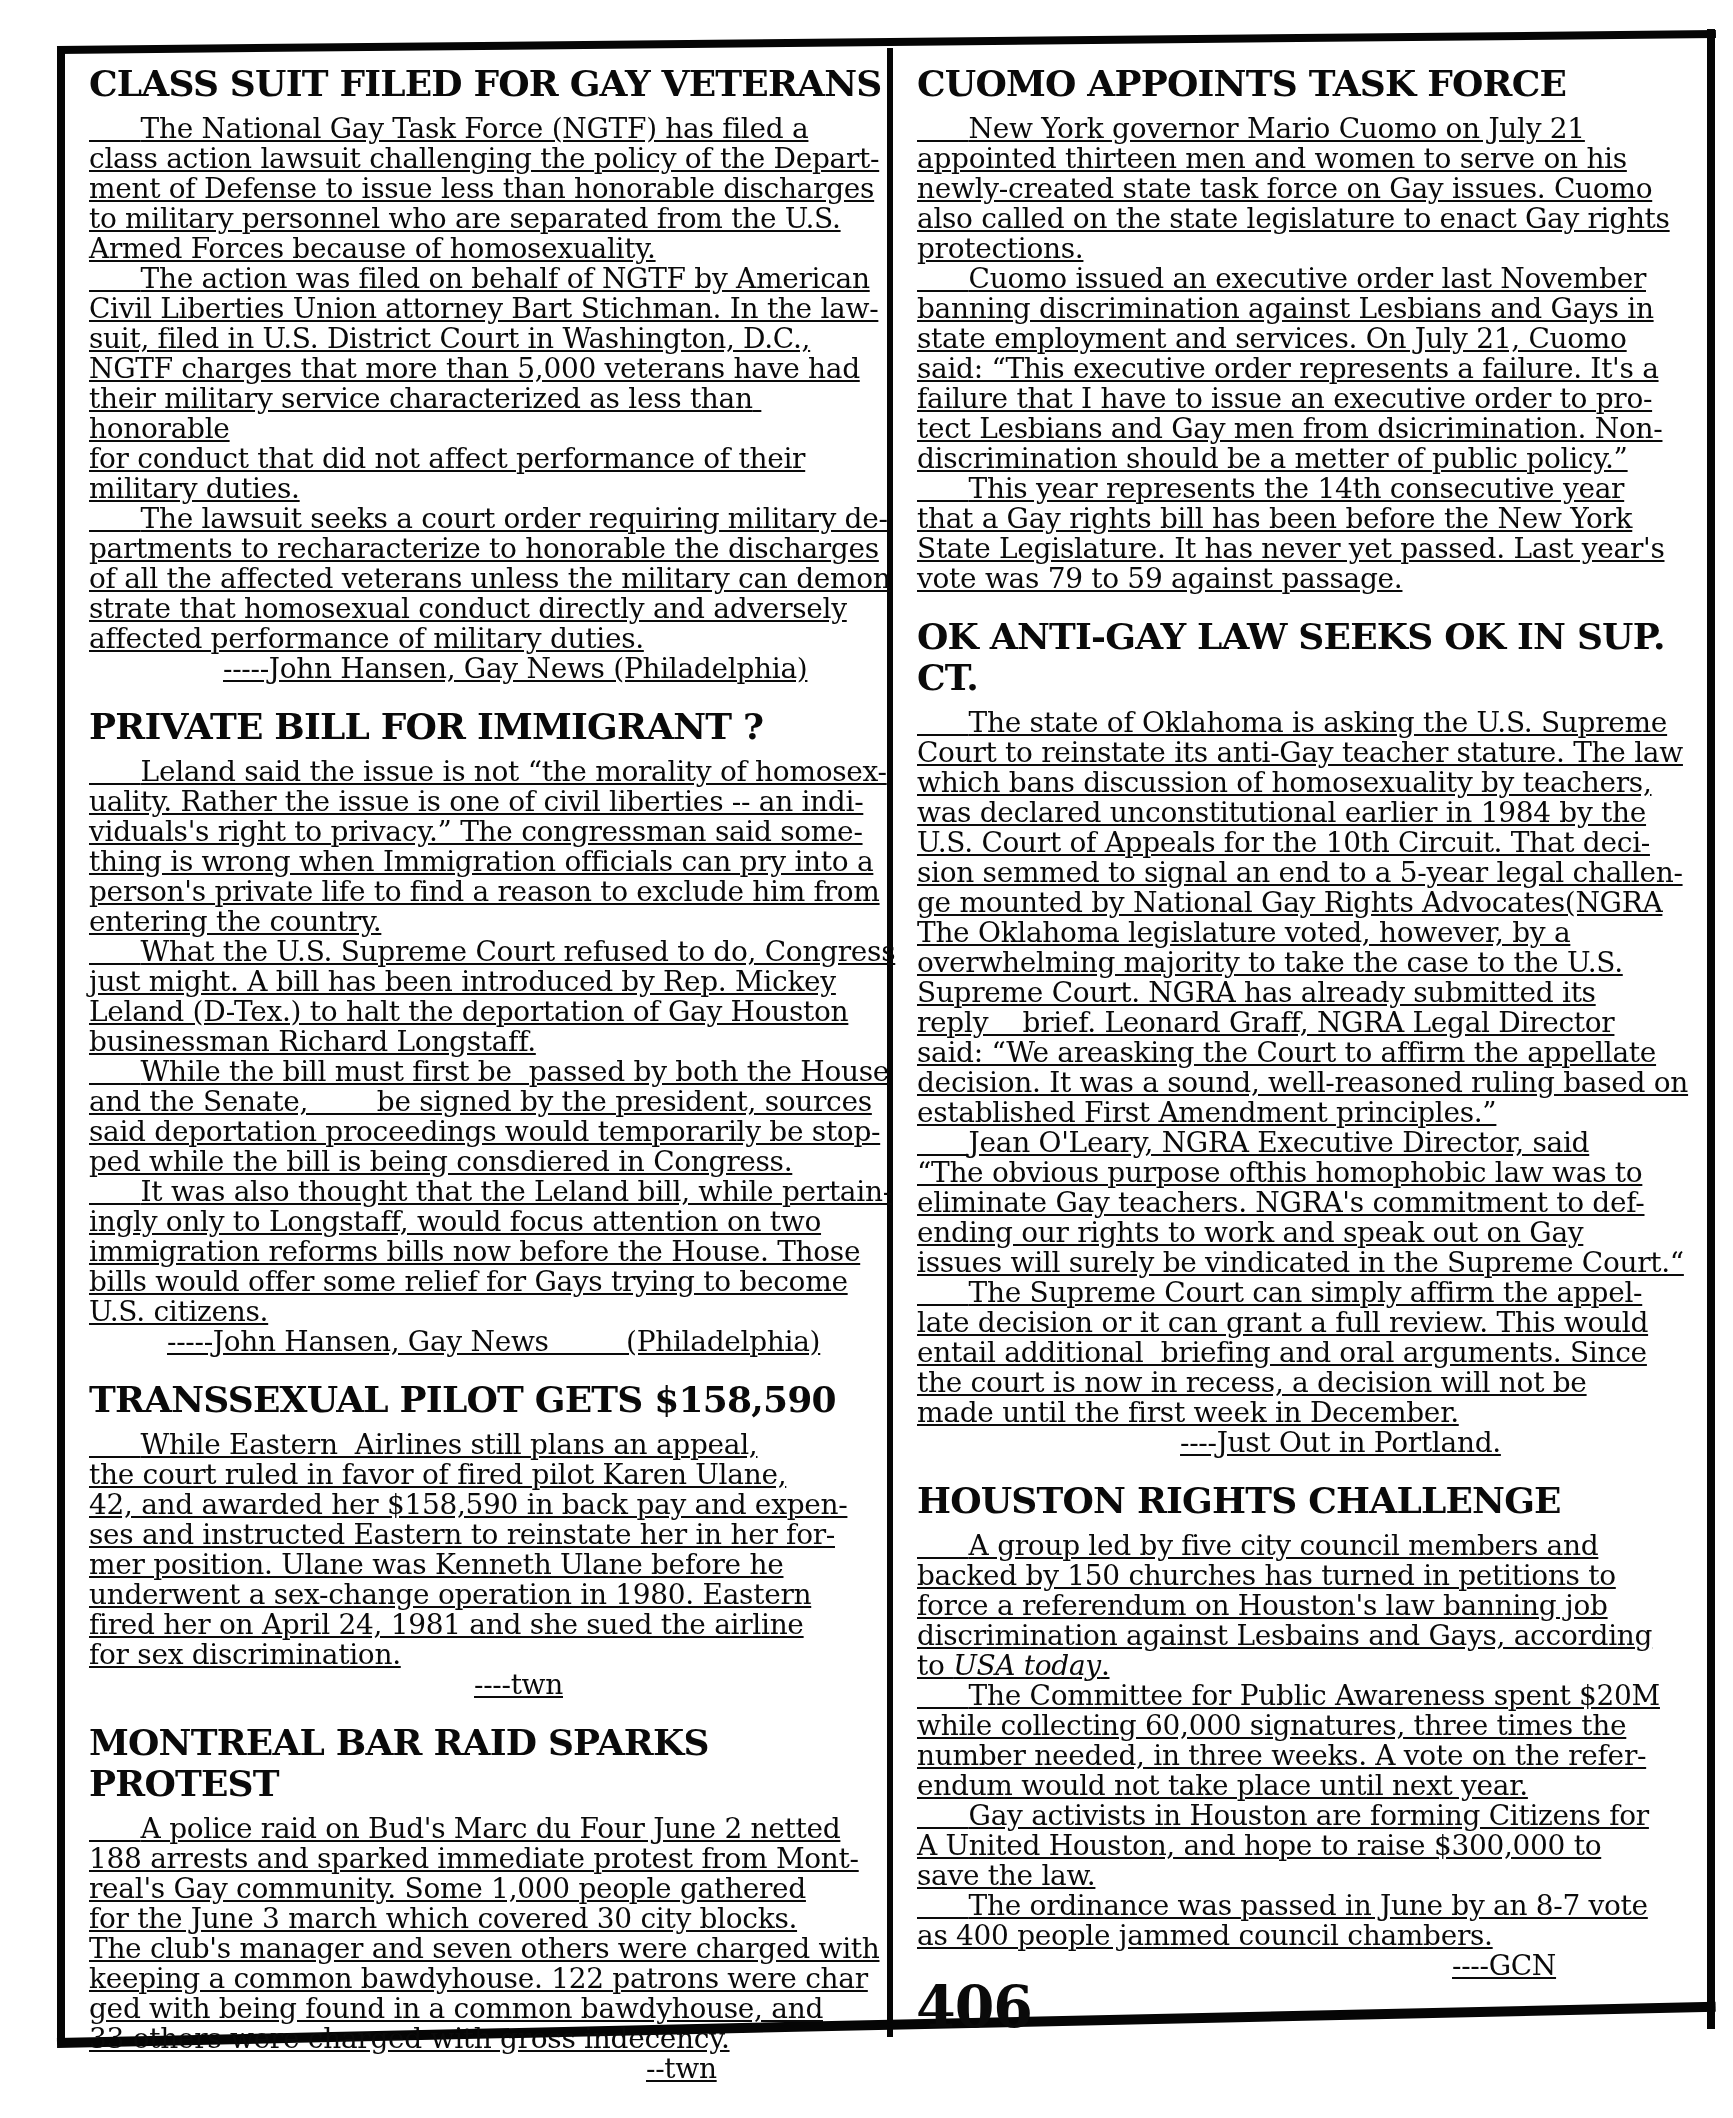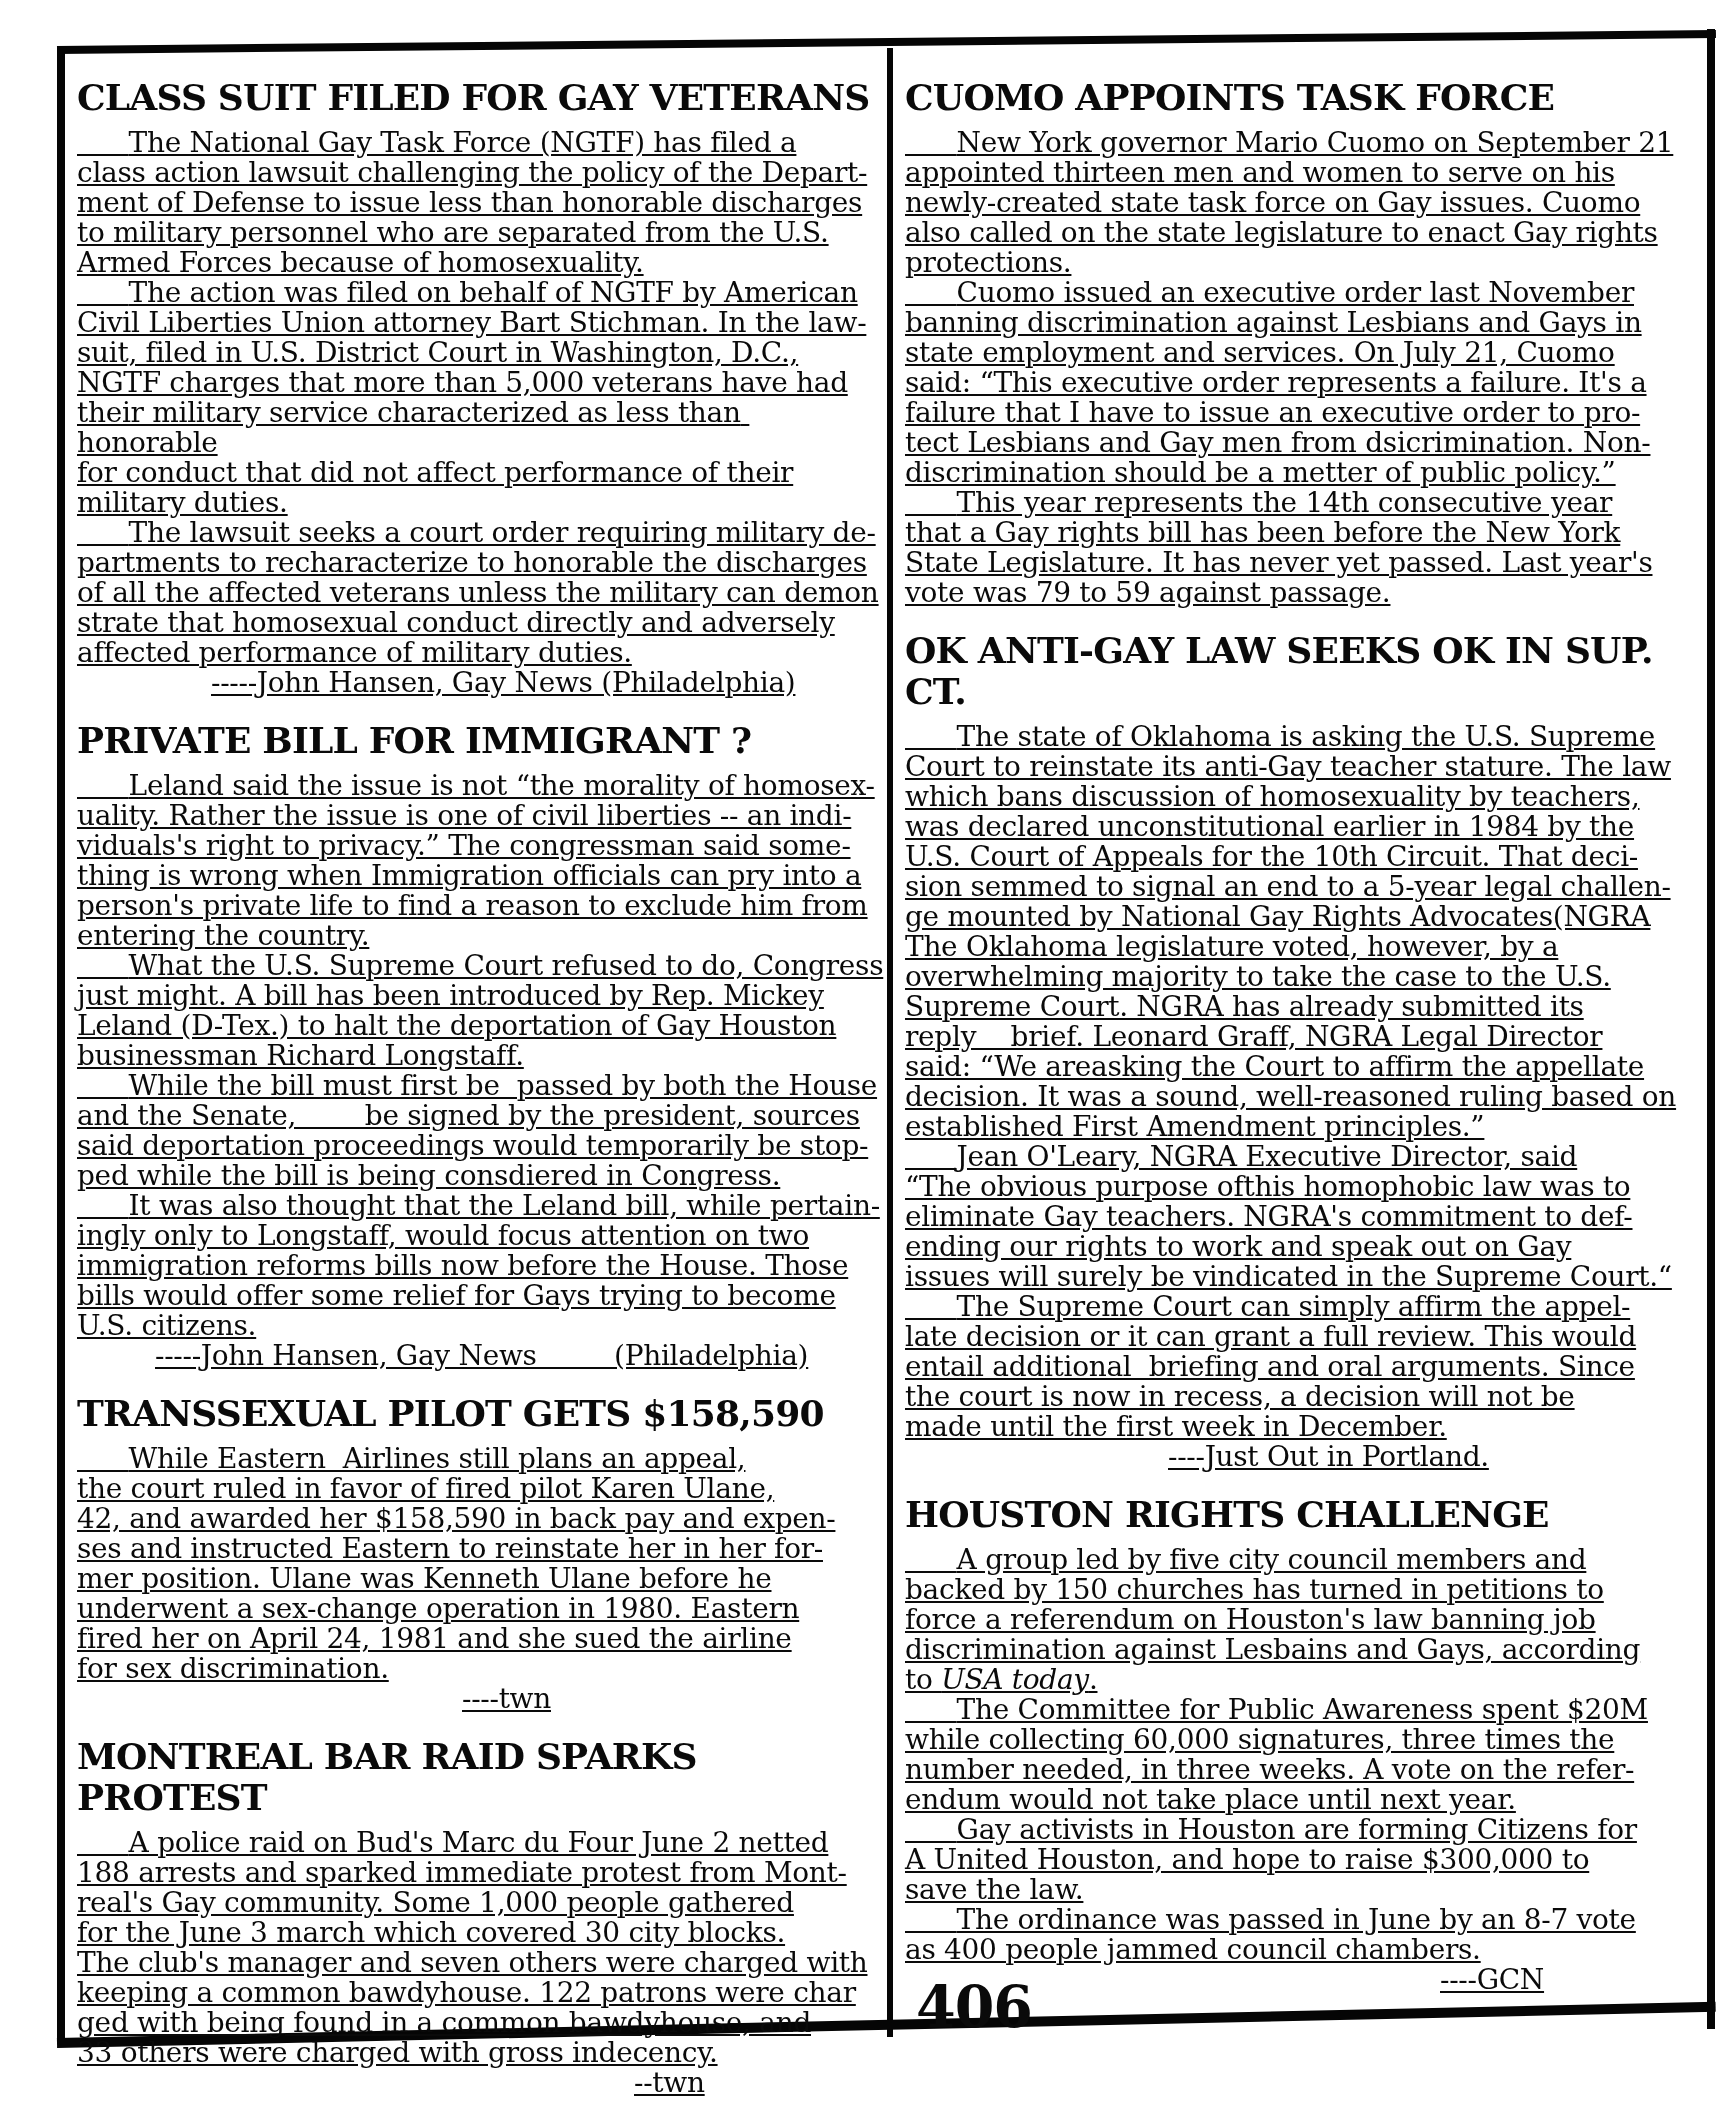--- a/index.html
+++ b/index.html
@@ -10,21 +10,21 @@
     font-family: "DejaVu Serif", serif;
     color: #0a0a0a;
   }
   .frame-border { position: absolute; background: #050505; }
   .border-top    { left: 57px; top: 46px;  width: 1659px; height: 8px; transform: rotate(-0.55deg); transform-origin: left center; }
   .border-bottom { left: 57px; top: 2038px; width: 1659px; height: 10px; transform: rotate(-1.25deg); transform-origin: left center; }
   .border-left   { left: 57px; top: 46px;  width: 7.6px;  height: 1996px; }
   .border-right  { left: 1707px; top: 29px; width: 8px;  height: 2000px; }
   .divider       { left: 887px; top: 48px; width: 6px;  height: 1989px; }
 
-  .col { position: absolute; top: 74px; width: 808px; }
+  .col { position: absolute; top: 60px; width: 808px; margin-left: 12px; }
   .col-left  { left: 77px; }
   .col-right { left: 905px; }
 
   h2.article-title {
     font-size: 36px; line-height: 41px; font-weight: bold;
     letter-spacing: -0.8px; margin: 22px 0 10px 0; white-space: pre-wrap;
   }
   section:first-child h2.article-title { margin-top: 3px; }
 
   .body-text {
@@ -127,21 +127,21 @@
 keeping a common bawdyhouse. 122 patrons were char
 ged with being found in a common bawdyhouse, and
 33 others were charged with gross indecency.</p>
     <p class="body-text sig sig-twn2">--twn</p>
   </section>
 </div>
 
 <div class="col col-right">
   <section>
     <h2 class="article-title">CUOMO APPOINTS TASK FORCE</h2>
-    <p class="body-text">      New York governor Mario Cuomo on September 21
+    <p class="body-text">      New York governor Mario Cuomo on July 21
 appointed thirteen men and women to serve on his
 newly-created state task force on Gay issues. Cuomo
 also called on the state legislature to enact Gay rights
 protections.</p>
     <p class="body-text">      Cuomo issued an executive order last November
 banning discrimination against Lesbians and Gays in
 state employment and services. On July 21, Cuomo
 said: “This executive order represents a failure. It's a
 failure that I have to issue an executive order to pro-
 tect Lesbians and Gay men from dsicrimination. Non-

